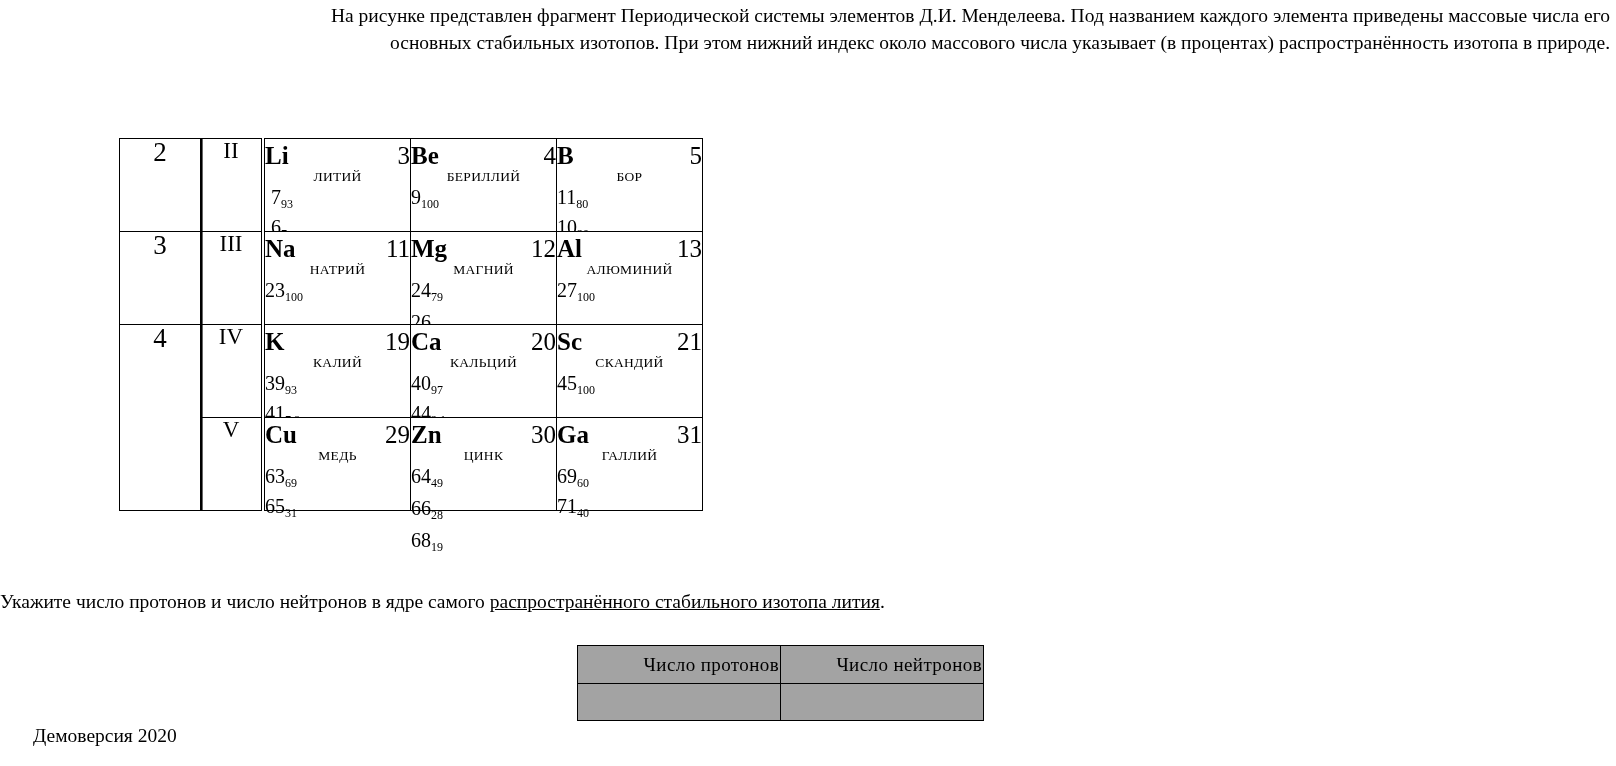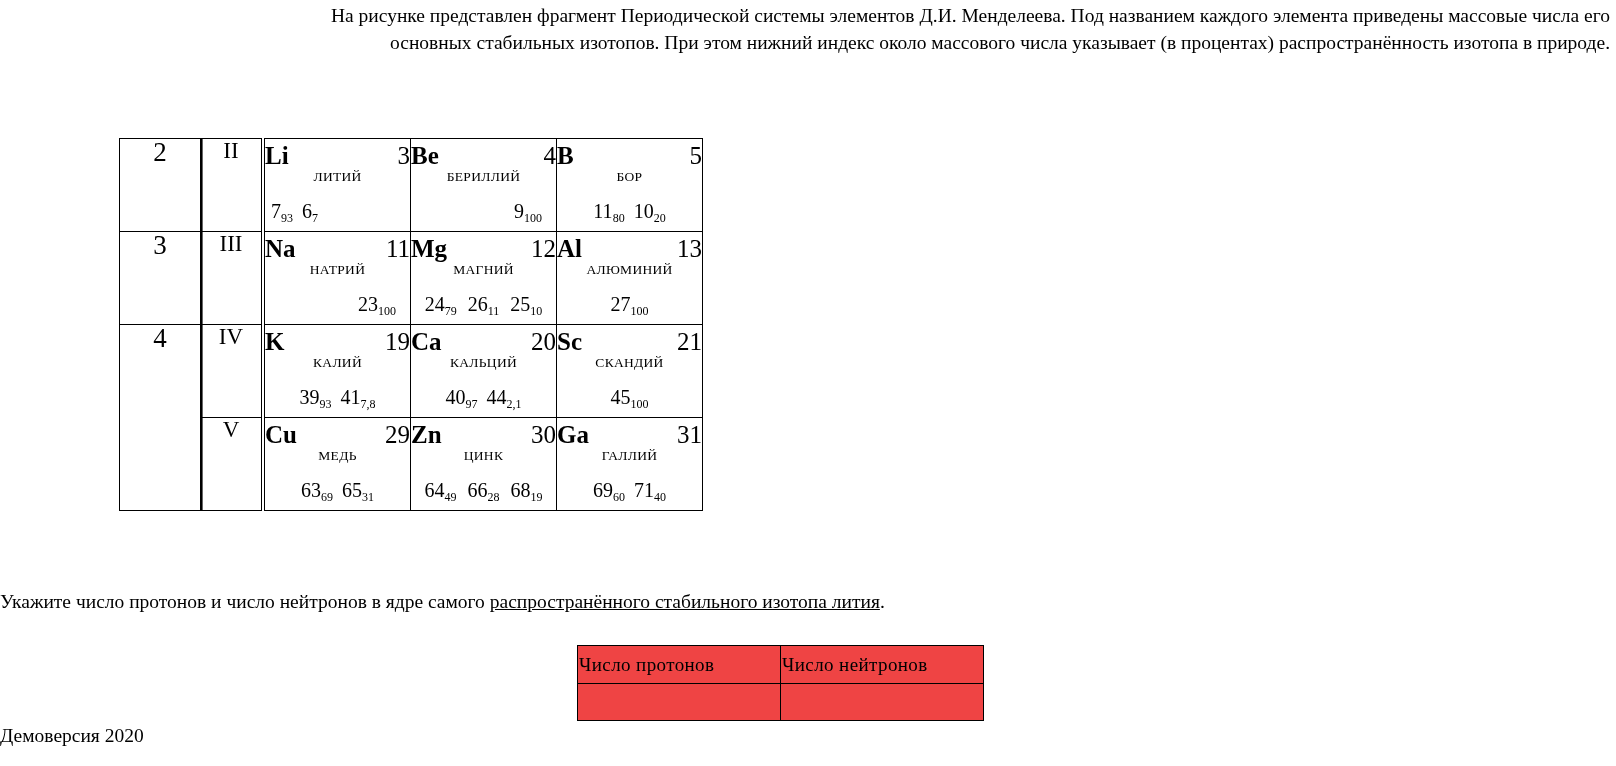--- a/index.html
+++ b/index.html
@@ -101,24 +101,25 @@
     letter-spacing: 0.3px;
     margin-top: 1px;
     line-height: 1.1;
     text-transform: uppercase;
   }
   .isotopes {
     display: flex;
     justify-content: center;
     align-items: baseline;
     gap: 9px;
-    margin-top: 16px;
+    margin-top: 2px;
     font-size: 20px;
     line-height: 1.05;
     white-space: nowrap;
+    flex-direction: column;
   }
   .isotopes.tight { gap: 11px; }
   .iso sub {
     font-size: 0.6em;
     vertical-align: baseline;
     position: relative;
     top: 0.30em;
     left: 0px;
   }
   .iso-right { justify-content: flex-end; padding-right: 14px; }
@@ -142,35 +143,36 @@
     top: 645px;
   }
   table.answer {
     border-collapse: collapse;
     table-layout: fixed;
   }
   table.answer td {
     border: 1.4px solid #000000;
     width: 200px;
     height: 35px;
-    text-align: left;
+    text-align: right;
     vertical-align: middle;
     font-size: 19px;
     letter-spacing: 0.4px;
-    background: #ef4444;
+    background: #a3a3a3;
   }
   table.answer td.blank { height: 34px; }
 
   
   .footer {
     position: absolute;
     left: 0px;
     top: 723px;
     font-size: 19.5px;
     line-height: 26px;
+    padding-left: 33px;
   }
 </style>
 </head>
 <body>
 
 <div class="intro">На рисунке представлен фрагмент Периодической системы элементов Д.И. Менделеева. Под названием каждого элемента приведены массовые числа его
 основных стабильных изотопов. При этом нижний индекс около массового числа указывает (в процентах) распространённость изотопа в природе.</div>
 
 <div class="ptable-wrap">
   <table class="ptable">

